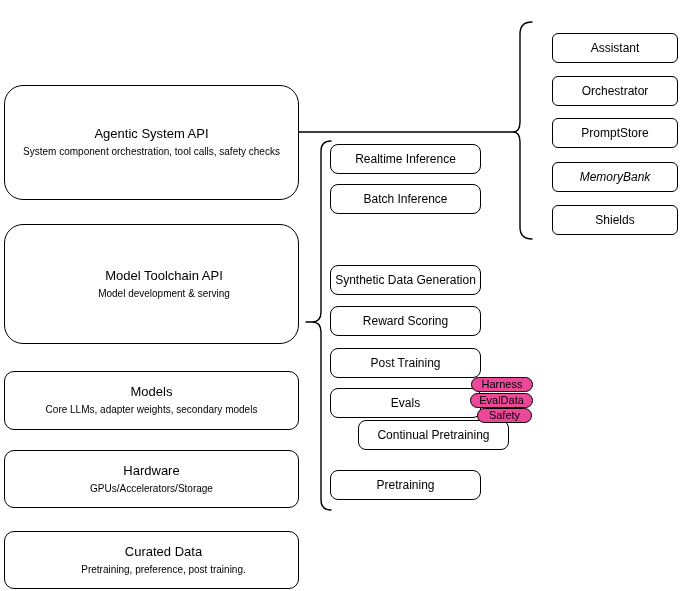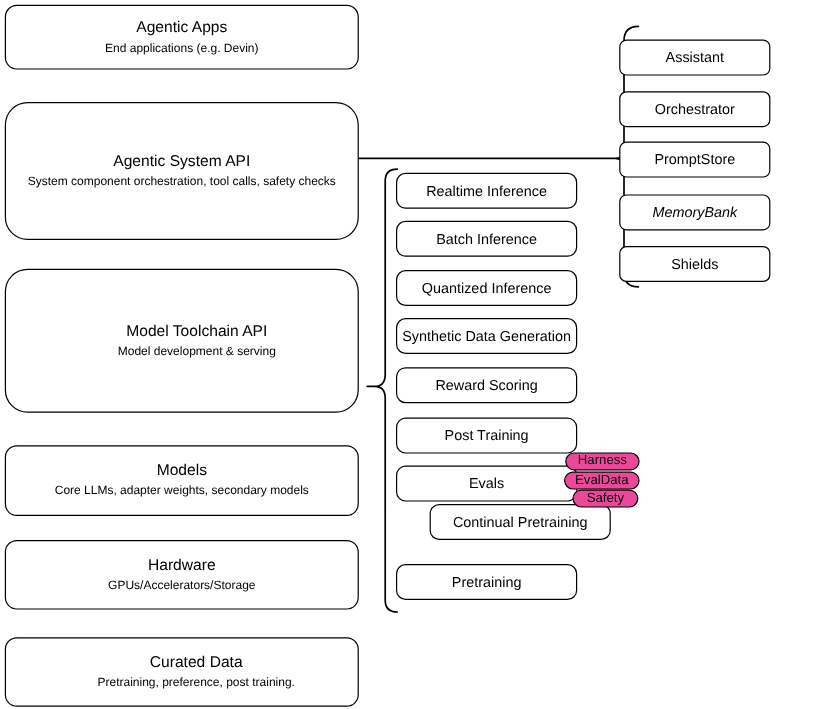--- a/index.html
+++ b/index.html
@@ -57,21 +57,21 @@
     margin-top: 4px;
   }
   .mid {
     left: 330px;
     width: 151px;
     height: 30px;
     border-radius: 8px;
     font-size: 12px;
   }
   .right-node {
-    left: 516px;
+    left: 552px;
     width: 126px;
     height: 30px;
     border-radius: 6px;
     font-size: 12px;
   }
   .pill {
     position: absolute;
     box-sizing: border-box;
     background: #ec4899;
     border: 1.4px solid #000000;
@@ -88,24 +88,20 @@
 </head>
 <body>
 
 <div class="canvas">
 
   <svg class="connectors" width="682" height="591" viewBox="0 0 682 591">
     <path d="M299 132 H513 M532 22 Q520 22 520 34 V122 Q520 132 513 132 Q520 132 520 142 V227 Q520 239 532 239"></path>
     <path d="M306 322 H312 M331 141 Q321 141 321 151 V312 Q321 322 312 322 Q321 322 321 332 V500 Q321 510 331 510"></path>
   </svg>
 
-  <div class="node left" style="top:4px;height:54px;">
-    <div class="t">Agentic Apps</div>
-    <div class="s">End applications (e.g. Devin)</div>
-  </div>
 
   <div class="node left big" style="top:85px;height:115px;">
     <div class="t">Agentic System API</div>
     <div class="s">System component orchestration, tool calls, safety checks</div>
   </div>
 
   <div class="node left big" style="top:224px;height:120px;padding-left:25px;">
     <div class="t">Model Toolchain API</div>
     <div class="s">Model development &amp; serving</div>
   </div>
@@ -120,21 +116,20 @@
     <div class="s">GPUs/Accelerators/Storage</div>
   </div>
 
   <div class="node left" style="top:531px;height:58px;padding-left:24px;">
     <div class="t">Curated Data</div>
     <div class="s">Pretraining, preference, post training.</div>
   </div>
 
   <div class="node mid" style="top:144px;">Realtime Inference</div>
   <div class="node mid" style="top:184px;">Batch Inference</div>
-  <div class="node mid" style="top:225px;">Quantized Inference</div>
   <div class="node mid" style="top:265px;">Synthetic Data Generation</div>
   <div class="node mid" style="top:306px;">Reward Scoring</div>
   <div class="node mid" style="top:348px;">Post Training</div>
   <div class="node mid" style="top:388px;">Evals</div>
   <div class="node mid" style="top:420px;margin-left:28px;">Continual Pretraining</div>
   <div class="node mid" style="top:470px;">Pretraining</div>
 
   <div class="pill" style="left:471px;top:377px;width:62px;">Harness</div>
   <div class="pill" style="left:470px;top:393px;width:63px;">EvalData</div>
   <div class="pill" style="left:477px;top:408px;width:55px;">Safety</div>

